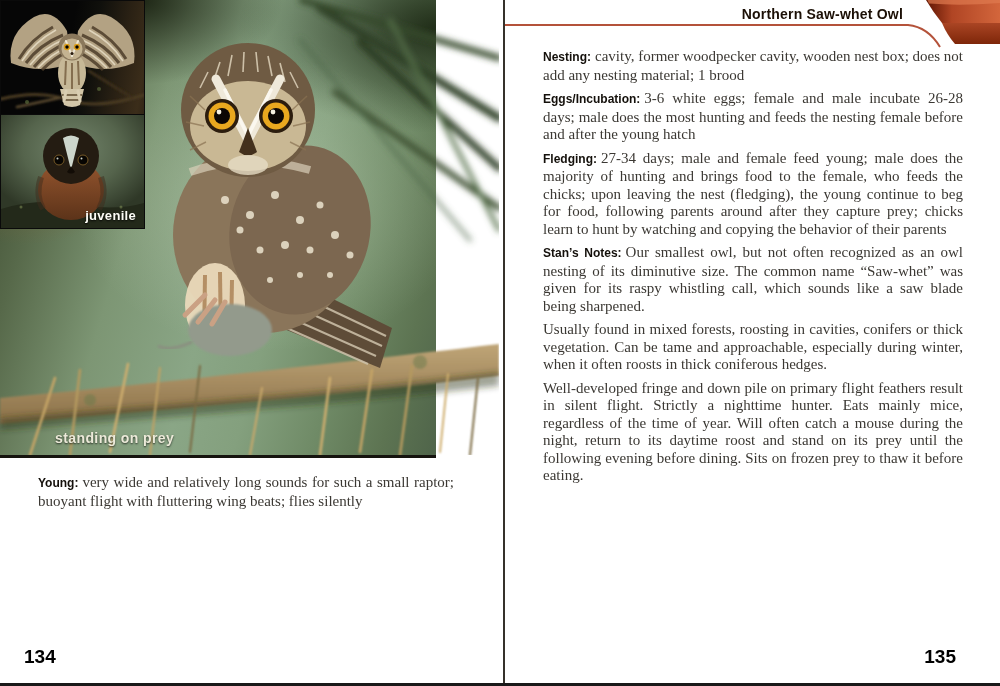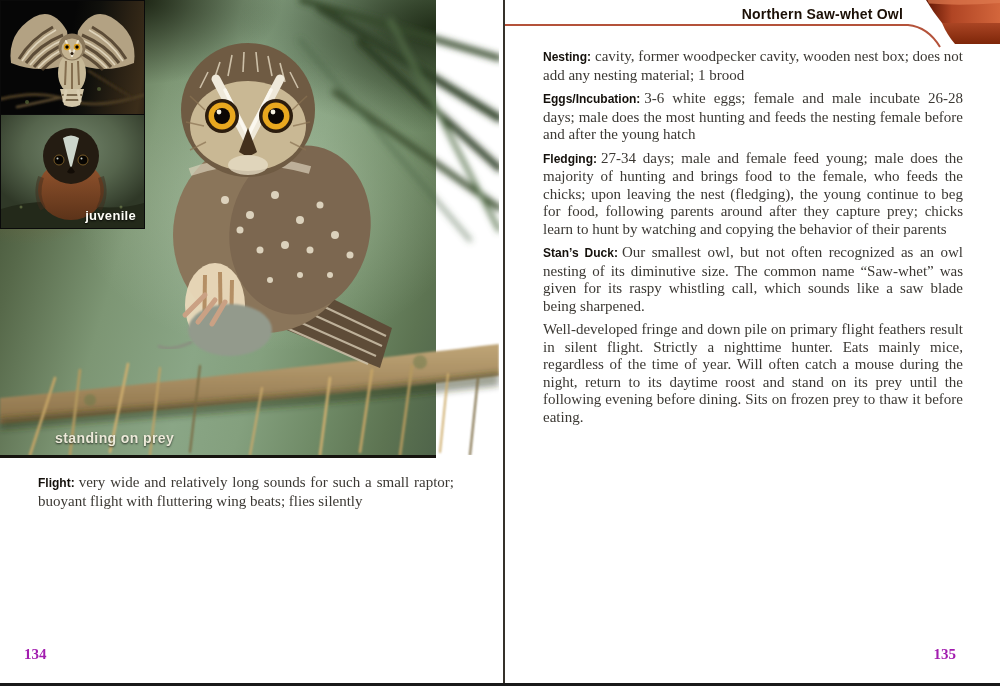--- a/index.html
+++ b/index.html
@@ -28,22 +28,22 @@
   .main-caption{position:absolute;left:55px;bottom:9px;font-family:"Liberation Sans","DejaVu Sans",sans-serif;
     font-weight:bold;font-size:14px;color:#ecead9;text-shadow:0 1px 2px rgba(0,0,0,.7);letter-spacing:.4px;}
 
   
   .body-text{position:absolute;text-align:justify;font-size:15px;line-height:17.5px;color:#3b3833;}
   .body-text p{margin:0 0 6px 0;}
   .lbl{font-family:"Liberation Sans","DejaVu Sans",sans-serif;font-weight:bold;font-size:12px;
        color:#14100b;margin-right:4px;}
   .left-text{left:38px;top:474px;width:416px;}
   .right-text{left:543px;top:48px;width:420px;}
-  .pagenum{position:absolute;font-family:Liberation Serif, serif;font-weight:bold;
-    font-size:15px;color:#a21caf;}
+  .pagenum{position:absolute;font-family:Liberation Sans, sans-serif;font-weight:bold;
+    font-size:19px;color:#000000;}
   .pagenum-left{left:24px;top:646px;}
   .pagenum-right{right:44px;top:646px;}
 
   
   .rp-title{position:absolute;top:6px;right:97px;font-family:"Liberation Sans","DejaVu Sans",sans-serif;
     font-weight:bold;font-size:14px;color:#1b0f05;letter-spacing:.2px;}
   .rp-redline{position:absolute;left:505px;top:24px;width:365px;height:2px;background:#b4523a;}
   .rp-tab{position:absolute;right:0;top:0;width:130px;height:50px;}
   svg{display:block;}
 </style>
@@ -270,21 +270,21 @@
         <circle cx="58" cy="45" r="5" fill="#060402" stroke="#7a5c28" stroke-width="1" opacity=".95"></circle>
         <circle cx="82" cy="45" r="5" fill="#060402" stroke="#7a5c28" stroke-width="1" opacity=".95"></circle>
         <circle cx="56.5" cy="43.5" r="1" fill="#cdd3c8"></circle>
           <circle cx="80.5" cy="43.5" r="1" fill="#cdd3c8"></circle>
         <path d="M70 51 L66 57 Q70 60 74 57 Z" fill="#120c06"></path>
       </svg>
       <span class="photo-label">juvenile</span>
     </div>
 
     <div class="body-text left-text">
-      <p><b class="lbl">Flight:</b><span>very wide and relatively long sounds for such a small raptor; buoyant flight with fluttering wing beats; flies silently</span></p>
+      <p><b class="lbl">Young:</b><span>very wide and relatively long sounds for such a small raptor; buoyant flight with fluttering wing beats; flies silently</span></p>
     </div>
 
     <div class="pagenum pagenum-left">134</div>
   </div>
 
   <div class="spine"></div>
 
   <div>
 
     <div class="rp-title">Northern Saw-whet Owl</div>
@@ -307,21 +307,22 @@
         <path d="M56 0 L130 0 L130 23 L72 23 Q63 12 56 0 Z" fill="url(#tabTop)"></path>
         <path d="M57.5 0 L130 0 L130 3 Q90 6 59 3.5 Z" fill="#e07a50" opacity=".7"></path>
         <path d="M72 23 L130 23 L130 44 L85 44 Q77 35 72 23 Z" fill="url(#tabBot)"></path>
       </svg>
     </div>
 
     <div class="body-text right-text">
       <p><b class="lbl">Nesting:</b><span>cavity, former woodpecker cavity, wooden nest box; does not add any nesting material; 1 brood</span></p>
       <p><b class="lbl">Eggs/Incubation:</b><span>3-6 white eggs; female and male incubate 26-28 days; male does the most hunting and feeds the nesting female before and after the young hatch</span></p>
       <p><b class="lbl">Fledging:</b><span>27-34 days; male and female feed young; male does the majority of hunting and brings food to the female, who feeds the chicks; upon leaving the nest (fledging), the young continue to beg for food, following parents around after they capture prey; chicks learn to hunt by watching and copying the behavior of their parents</span></p>
-      <p><b class="lbl">Stan’s Duck:</b><span>Our smallest owl, but not often recognized as an owl nesting of its diminutive size. The common name “Saw-whet” was given for its raspy whistling call, which sounds like a saw blade being sharpened.</span></p>
+      <p><b class="lbl">Stan’s Notes:</b><span>Our smallest owl, but not often recognized as an owl nesting of its diminutive size. The common name “Saw-whet” was given for its raspy whistling call, which sounds like a saw blade being sharpened.</span></p>
+      <p>Usually found in mixed forests, roosting in cavities, conifers or thick vegetation. Can be tame and approachable, especially during winter, when it often roosts in thick coniferous hedges.</p>
       <p>Well-developed fringe and down pile on primary flight feathers result in silent flight. Strictly a nighttime hunter. Eats mainly mice, regardless of the time of year. Will often catch a mouse during the night, return to its daytime roost and stand on its prey until the following evening before dining. Sits on frozen prey to thaw it before eating.</p>
     </div>
 
     <div class="pagenum pagenum-right">135</div>
   </div>
 
   <div class="bottom-edge"></div>
 </div>
 
 </body></html>

